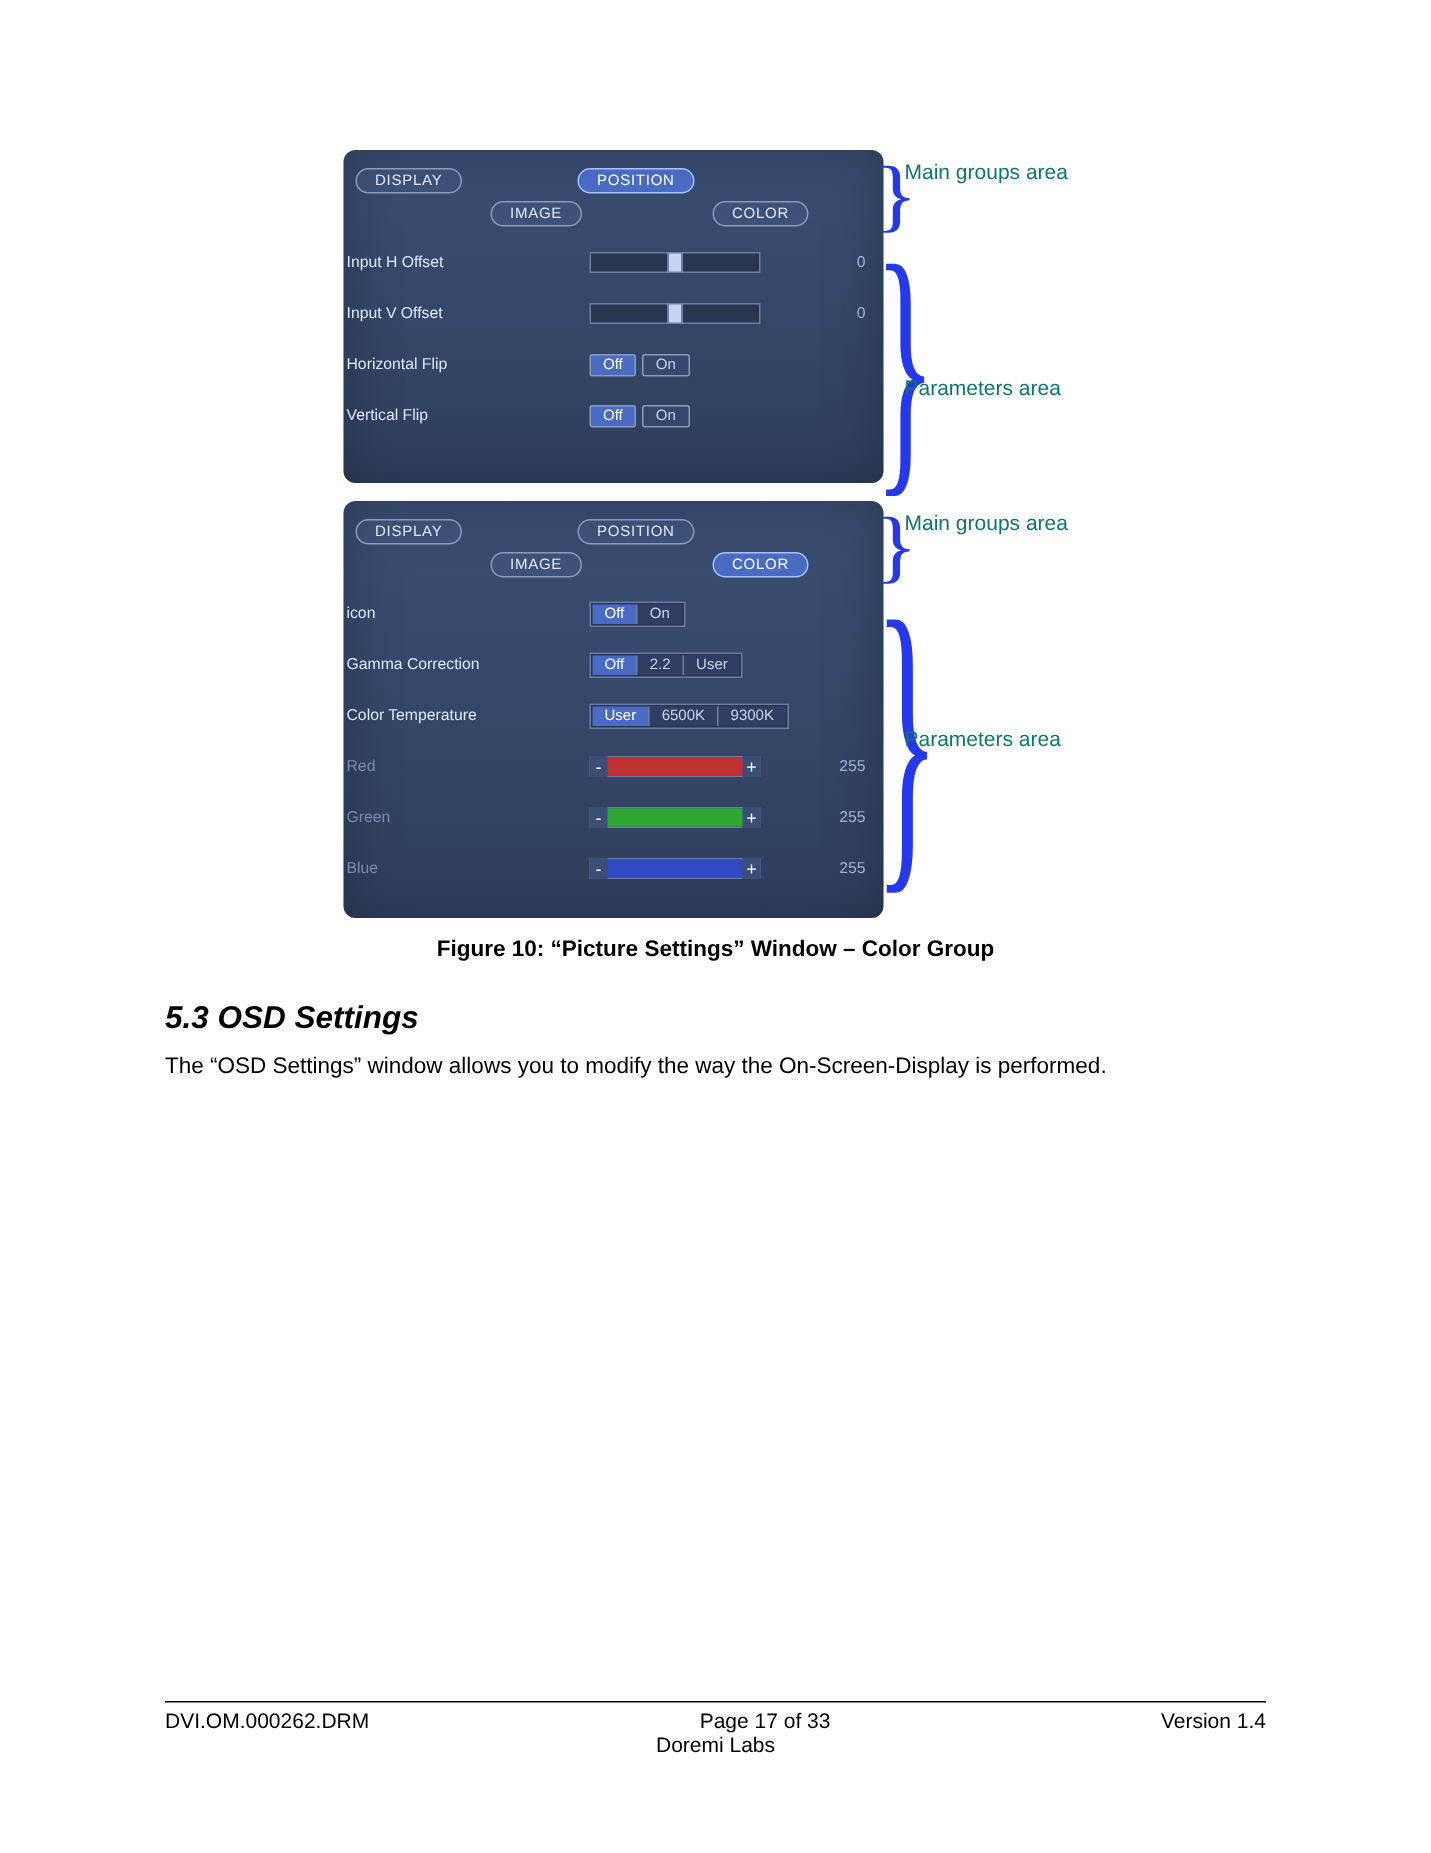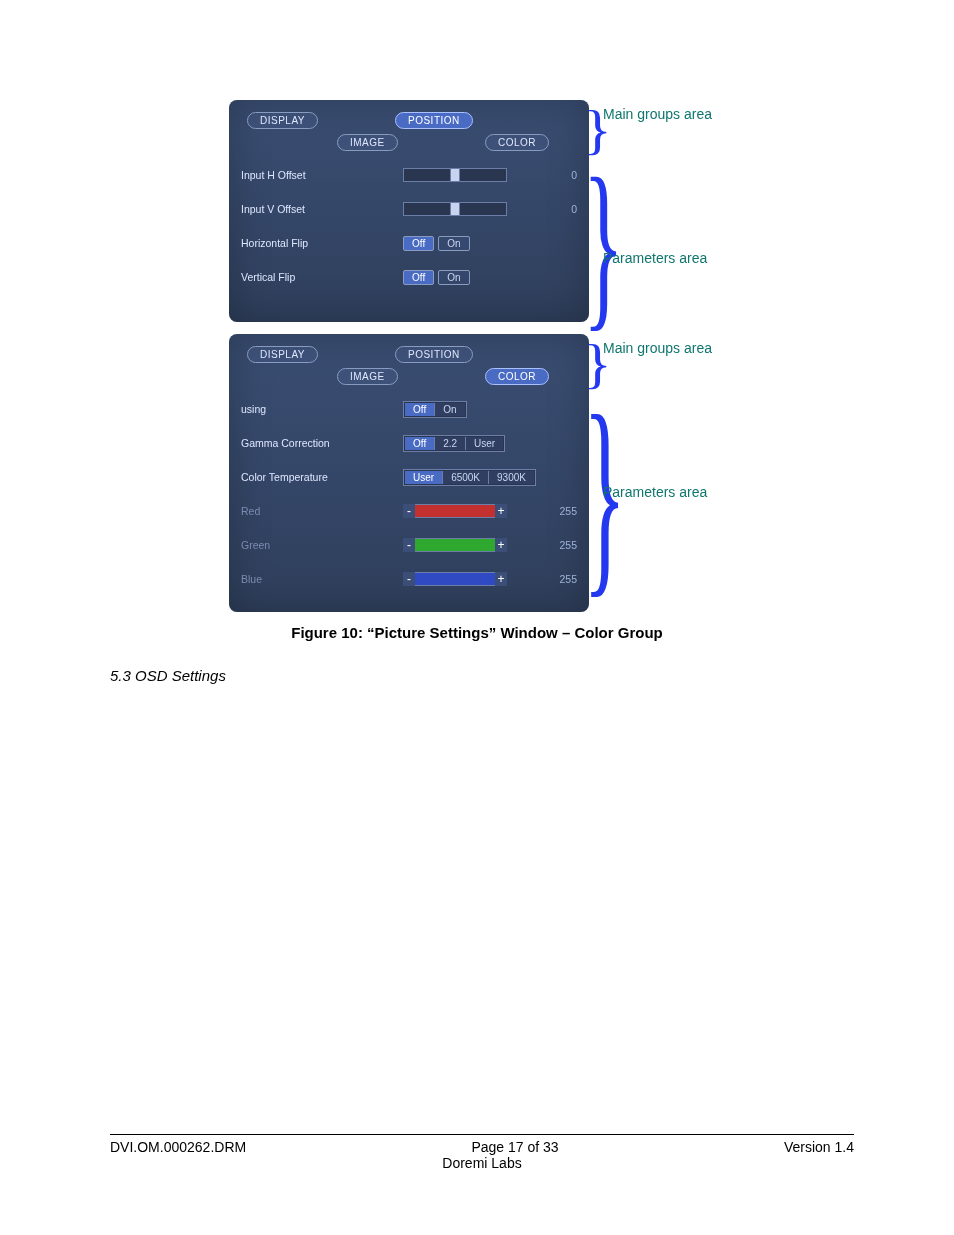--- a/index.html
+++ b/index.html
@@ -18,21 +18,21 @@
   .osd-wrap {
     display: flex;
     justify-content: center;
     align-items: flex-start;
     margin-bottom: 12px;
   }
   .osd {
     width: 360px;
     background: linear-gradient(#3a4e73, #2f3f5c);
     border-radius: 8px;
-    padding: 10px 12px 28px 12px;
+    padding: 10px 12px 28px 2px;
     color: #fff;
     font-size: 11px;
     position: relative;
     box-shadow: inset 0 0 40px rgba(0,0,0,.25);
     margin-left: 44px;
   }
   .tabs {
     position: relative;
     height: 48px;
   }
@@ -148,34 +148,34 @@
     font-size: 15px;
     margin: 12px 0 26px 0;
   }
   
   .bar-red   { background:#c23030; }
   .bar-green { background:#2fa82f; }
   .bar-blue  { background:#2f4ac2; }
   
   h3.section {
     font-style: italic;
-    font-weight: normal;
-    font-size: 15px;
+    font-weight: bold;
+    font-size: 21px;
     margin: 20px 0 10px 0;
   }
   p.body {
     font-size: 15px;
     line-height: 1.35;
     margin-bottom: 4px;
   }
   
   .footer {
     position: absolute;
     left: 110px;
-    right: 100px;
+    right: 110px;
     bottom: 64px;
   }
   .footer hr {
     border: none;
     border-top: 1px solid #000;
     margin-bottom: 4px;
   }
   .footer-row {
     display: flex;
     justify-content: space-between;
@@ -238,21 +238,21 @@
 
   <div class="osd-wrap">
     <div class="osd" style="padding-bottom:16px;">
       <div class="tabs">
         <div class="tab pos-display">DISPLAY</div>
         <div class="tab pos-position">POSITION</div>
         <div class="tab pos-image">IMAGE</div>
         <div class="tab pos-color sel">COLOR</div>
       </div>
       <div class="row">
-        <div class="label">using</div>
+        <div class="label">icon</div>
         <div class="segbox">
           <div class="segbtn sel">Off</div>
           <div class="segbtn">On</div>
         </div>
       </div>
       <div class="row">
         <div class="label">Gamma Correction</div>
         <div class="segbox">
           <div class="segbtn sel">Off</div>
           <div class="segbtn">2.2</div>
@@ -298,20 +298,21 @@
     <div class="anno">
       <span class="brace" style="top:-4px;font-size:60px;transform:scaleY(.9);">}</span>
       <span class="txt" style="top:6px;left:14px;">Main groups area</span>
       <span class="brace" style="top:44px;font-size:200px;transform:scaleY(1.1) scaleX(.45);">}</span>
       <span class="txt" style="top:150px;left:14px;">Parameters area</span>
     </div>
   </div>
   <div class="caption">Figure 10: “Picture Settings” Window – Color Group</div>
 
   <h3 class="section">5.3  OSD Settings</h3>
+  <p class="body">The “OSD Settings” window allows you to modify the way the On-Screen-Display is performed.</p>
 
 </div>
 
 <div class="footer">
   <hr>
   <div class="footer-row">
     <span>DVI.OM.000262.DRM</span>
     <span>Page 17 of 33</span>
     <span>Version 1.4</span>
   </div>

